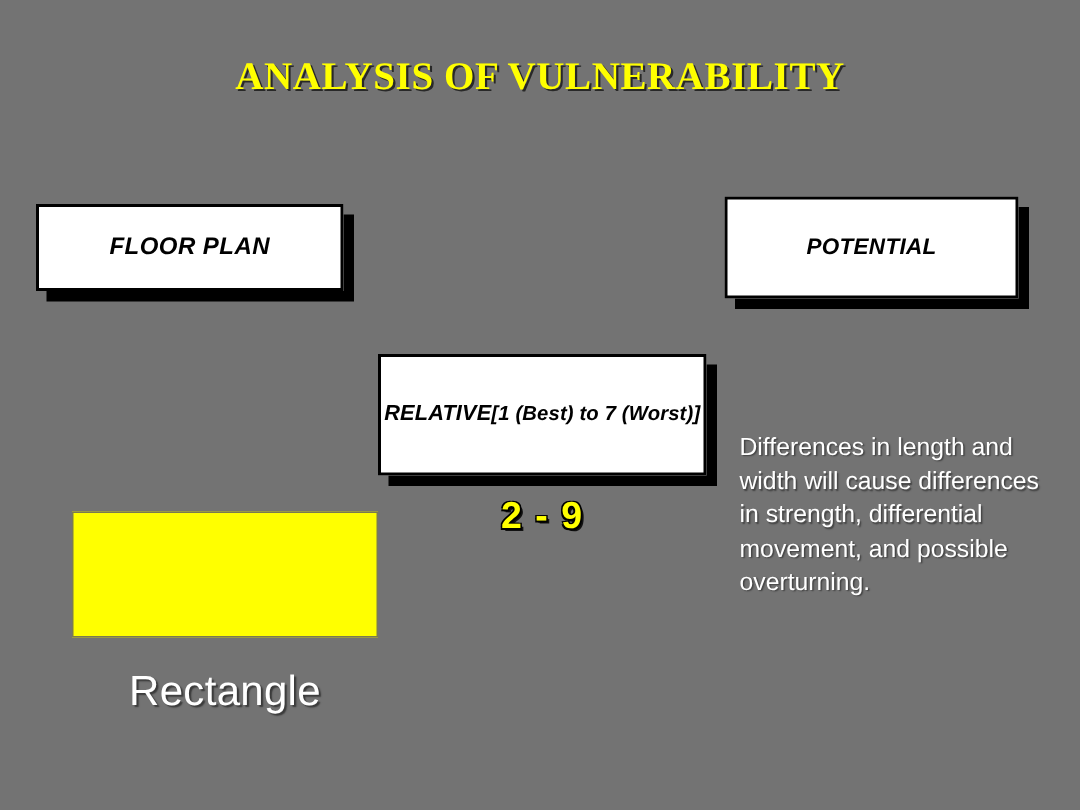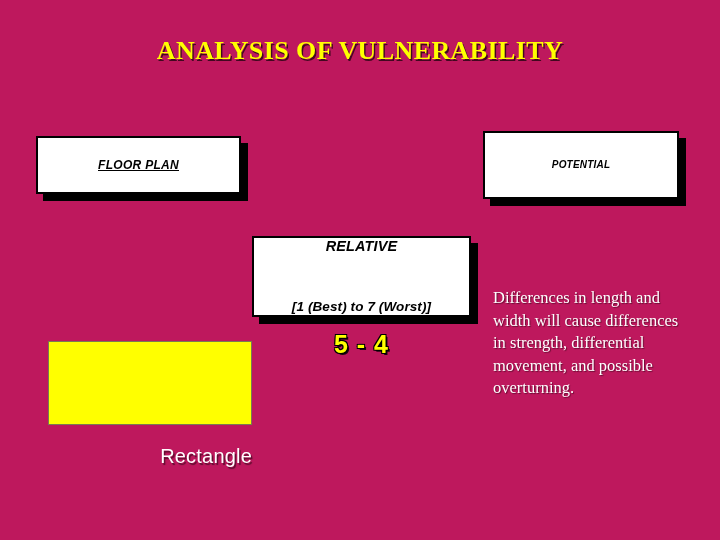--- a/index.html
+++ b/index.html
@@ -14,21 +14,21 @@
   body {
     background: #0000ff;
     font-family: "Liberation Sans", sans-serif;
     position: relative;
   }
 
   .slide {
     position: relative;
     width: 720px;
     height: 540px;
-    background: #be185d;
+    background: #737373;
   }
 
   
   .slide-title {
     position: absolute;
     left: 0;
     top: 36px;
     width: 720px;
     text-align: center;
     color: #ffff00;
@@ -51,47 +51,45 @@
     justify-content: center;
     text-align: center;
     color: #000000;
     font-family: "Liberation Sans", sans-serif;
     font-weight: bold;
     font-style: italic;
     line-height: 1.22;
   }
 
   #box-floor-plan {
-    left: 36px;
+    left: 24px;
     top: 136px;
     width: 205px;
     height: 58px;
-    font-size: 12px;
+    font-size: 16px;
     letter-spacing: 0.3px;
-    text-decoration: underline;
   }
 
   #box-potential-problems {
     left: 483px;
     top: 131px;
     width: 196px;
     height: 68px;
-    font-size: 10px;
+    font-size: 15px;
     letter-spacing: 0.2px;
   }
 
   #box-relative-vulnerability {
     left: 252px;
     top: 236px;
     width: 219px;
     height: 81px;
     font-size: 14.5px;
     letter-spacing: 0.1px;
-    flex-direction: column;
-    justify-content: space-between;
+    justify-content: center;
   }
 
   #box-relative-vulnerability .line-scale {
     font-size: 13.5px;
   }
 
   
   .score-value {
     position: absolute;
     left: 252px;
@@ -111,21 +109,21 @@
        2px  2px 0 rgba(0,0,0,0.85);
   }
 
   
   .description {
     position: absolute;
     left: 493px;
     top: 287px;
     width: 200px;
     color: #ffffff;
-    font-family: Liberation Serif, serif;
+    font-family: Liberation Sans, sans-serif;
     font-size: 16.5px;
     line-height: 1.37;
     text-shadow: 1px 1px 1px rgba(0,0,0,0.45);
   }
 
   
   .shape-rectangle {
     position: absolute;
     left: 48px;
     top: 341px;
@@ -133,24 +131,24 @@
     height: 84px;
     background: #ffff00;
     border: 1px solid #7a7a52;
   }
 
   .shape-label {
     position: absolute;
     left: 48px;
     top: 445px;
     width: 204px;
-    text-align: right;
+    text-align: center;
     color: #ffffff;
     font-family: "Liberation Sans", sans-serif;
-    font-size: 20px;
+    font-size: 28px;
     letter-spacing: 0.2px;
     text-shadow: 1.5px 1.5px 1px rgba(0,0,0,0.5);
   }
 </style>
 </head>
 <body>
 
 <div class="slide">
 
   <div class="slide-title">ANALYSIS OF VULNERABILITY</div>
@@ -163,21 +161,21 @@
     <div>
       <div>POTENTIAL</div>
     </div>
   </div>
 
   <div class="callout" id="box-relative-vulnerability">
     <div>RELATIVE</div>
     <div class="line-scale">[1 (Best) to 7 (Worst)]</div>
   </div>
 
-  <div class="score-value">5 - 4</div>
+  <div class="score-value">2 - 9</div>
 
   <div class="description">Differences in length and width will cause differences in strength, differential movement, and possible overturning.</div>
 
   <div class="shape-rectangle"></div>
 
   <div class="shape-label">Rectangle</div>
 
 </div>
 
 </body></html>

